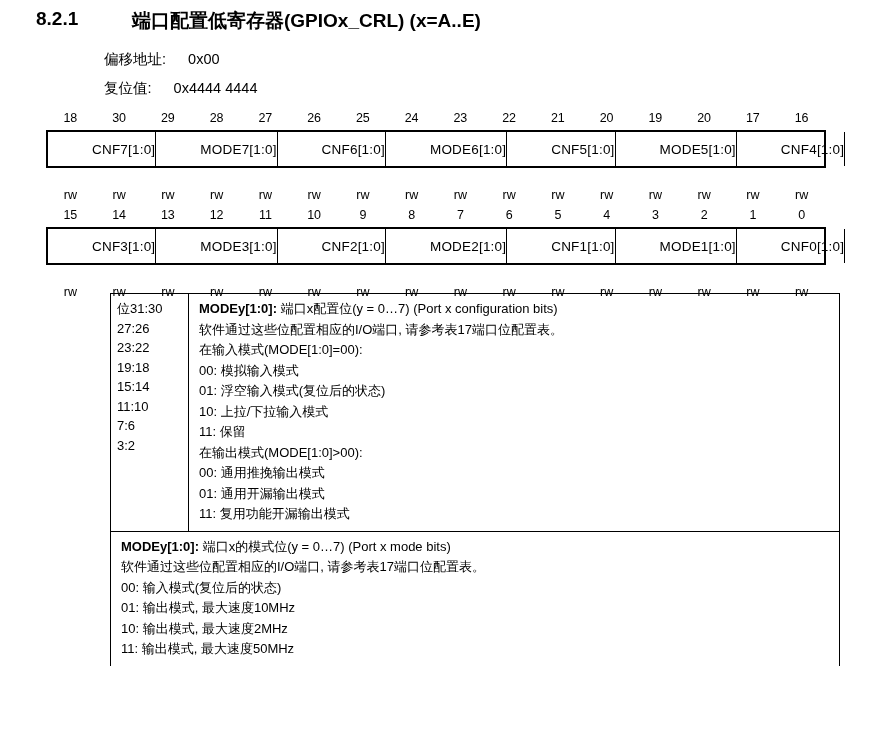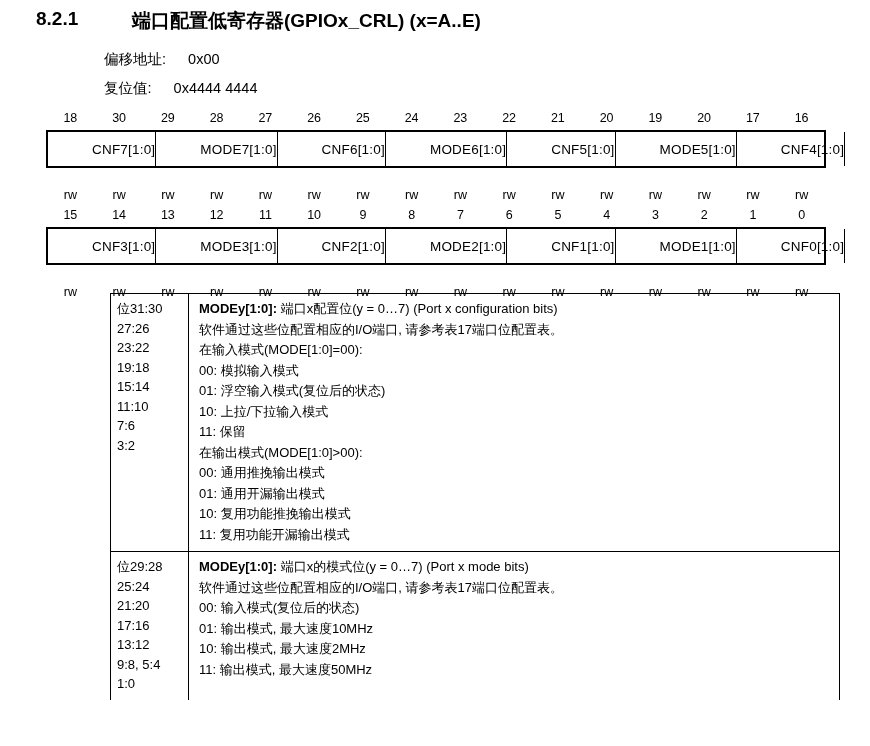--- a/index.html
+++ b/index.html
@@ -259,35 +259,25 @@
         </div>
         <div class="line">软件通过这些位配置相应的I/O端口, 请参考表17端口位配置表。</div>
         <div class="line">在输入模式(MODE[1:0]=00):</div>
         <div class="line">00: 模拟输入模式</div>
         <div class="line">01: 浮空输入模式(复位后的状态)</div>
         <div class="line">10: 上拉/下拉输入模式</div>
         <div class="line">11: 保留</div>
         <div class="line">在输出模式(MODE[1:0]&gt;00):</div>
         <div class="line">00: 通用推挽输出模式</div>
         <div class="line">01: 通用开漏输出模式</div>
-        <div class="line">10: 复用功能推挽输出模式</div>
         <div class="line">11: 复用功能开漏输出模式</div>
       </div>
     </div>
 
     <div class="desc-row">
-      <div class="desc-bits">
-        <div>位29:28</div>
-        <div>25:24</div>
-        <div>21:20</div>
-        <div>17:16</div>
-        <div>13:12</div>
-        <div>9:8, 5:4</div>
-        <div>1:0</div>
-      </div>
       <div class="desc-body">
         <div class="line first">
           <span class="bold">MODEy[1:0]:</span><span class="en"> 端口x的模式位(y = 0…7) (Port x mode bits)</span>
         </div>
         <div class="line">软件通过这些位配置相应的I/O端口, 请参考表17端口位配置表。</div>
         <div class="line">00: 输入模式(复位后的状态)</div>
         <div class="line">01: 输出模式, 最大速度10MHz</div>
         <div class="line">10: 输出模式, 最大速度2MHz</div>
         <div class="line">11: 输出模式, 最大速度50MHz</div>
       </div>

